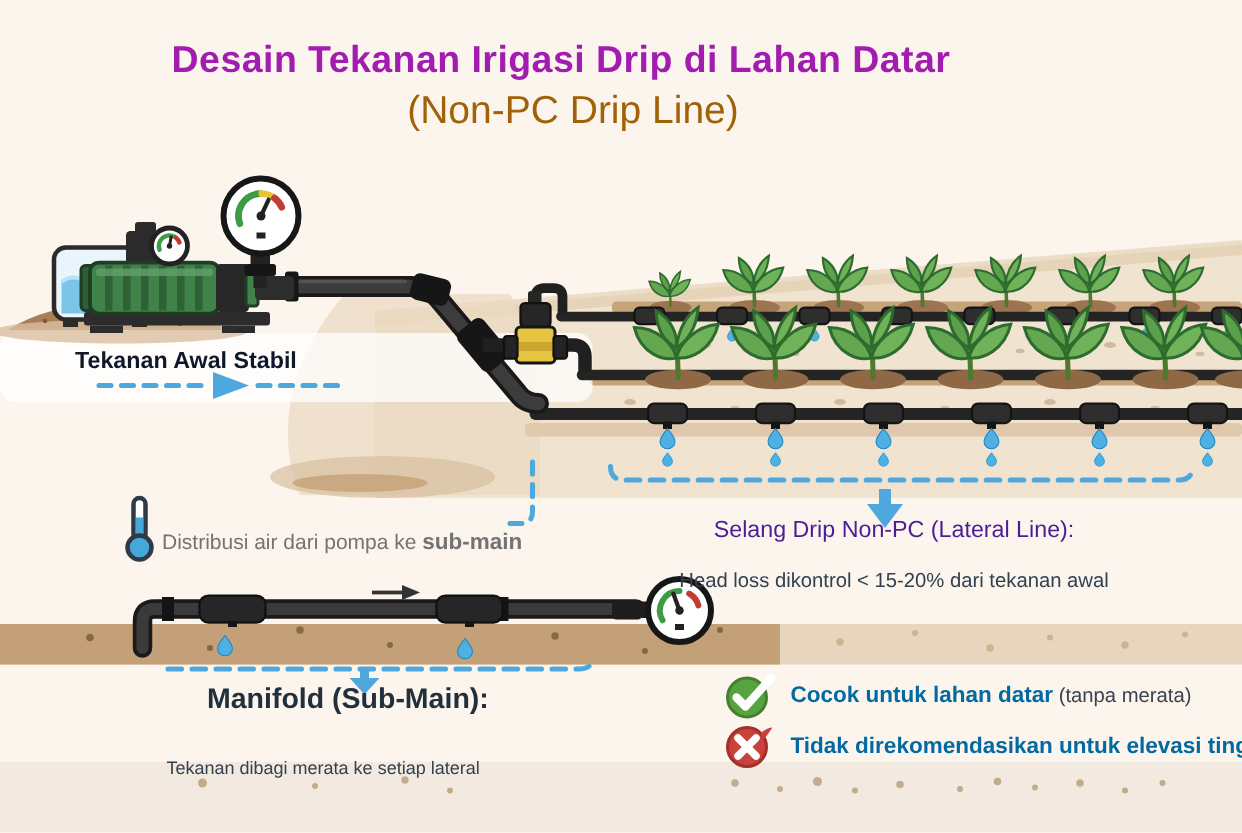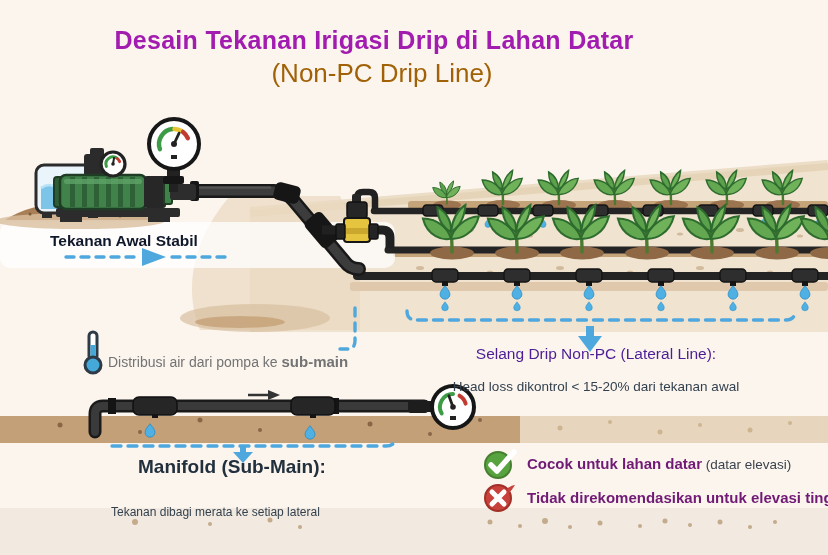--- a/index.html
+++ b/index.html
@@ -16,21 +16,21 @@
   .ml-desc{left:108px;top:353px;font-size:14px;color:#737373;}
   .ml-desc b{font-size:15px;font-weight:700;}
   .lat-block{left:436px;top:345px;width:320px;text-align:center;}
   .lat-title{font-size:15.5px;font-weight:400;color:#4c1d95;}
   .lat-desc{margin-top:16px;font-size:13.5px;color:#33414E;}
   .mf-title{left:124px;top:456px;font-size:19px;font-weight:700;color:#22303D;margin-left:14px;}
   .mf-desc{left:111px;top:505px;font-size:12px;color:#33414E;}
   .note{position:absolute;display:flex;align-items:center;gap:8px;}
   .note-1{left:483px;top:447px;}
   .note-2{left:483px;top:481px;}
-  .note .t{font-size:15px;font-weight:700;color:#701a75;white-space:nowrap;}
+  .note .t{font-size:15px;font-weight:700;color:#0369a1;white-space:nowrap;}
   .note .s{font-size:13.5px;font-weight:400;color:#3A434D;white-space:nowrap;}
   .note-2 .t{font-weight:600;}
   .thermo{position:absolute;left:81px;top:329px;}
 </style>
 </head>
 <body>
 
 <div class="canvas">
 
 <svg class="scene" width="828" height="555" viewBox="0 0 828 555">
@@ -362,21 +362,21 @@
 </div>
 
 <div class="txt mf-title">Manifold (Sub-Main):</div>
 <div class="txt mf-desc">Tekanan dibagi merata ke setiap lateral</div>
 
 <div class="note note-1">
   <svg width="36" height="34" viewBox="0 0 36 34" style="overflow:visible">
     <circle cx="15" cy="18" r="13" fill="#57A33F" stroke="#477F31" stroke-width="2"></circle>
     <path d="M8,18 L14,24 L31,5" fill="none" stroke="#FFF" stroke-width="5.5" stroke-linecap="round" stroke-linejoin="round"></path>
   </svg>
-  <div><span class="t">Cocok untuk lahan datar</span><span class="s"> (datar elevasi)</span></div>
+  <div><span class="t">Cocok untuk lahan datar</span><span class="s"> (tanpa merata)</span></div>
 </div>
 
 <div class="note note-2">
   <svg width="36" height="34" viewBox="0 0 36 34" style="overflow:visible">
     <circle cx="15" cy="17" r="13" fill="#C8423B" stroke="#A03028" stroke-width="2"></circle>
     <path d="M24,8 C27,5 30,4 32,4 C30,7 28,10 26,12 Z" fill="#C8423B"></path>
     <path d="M9,11 L21,23 M21,11 L9,23" stroke="#FFF" stroke-width="5" stroke-linecap="round"></path>
   </svg>
   <div><span class="t">Tidak direkomendasikan untuk elevasi tinggi</span><span class="s"></span></div>
 </div>

